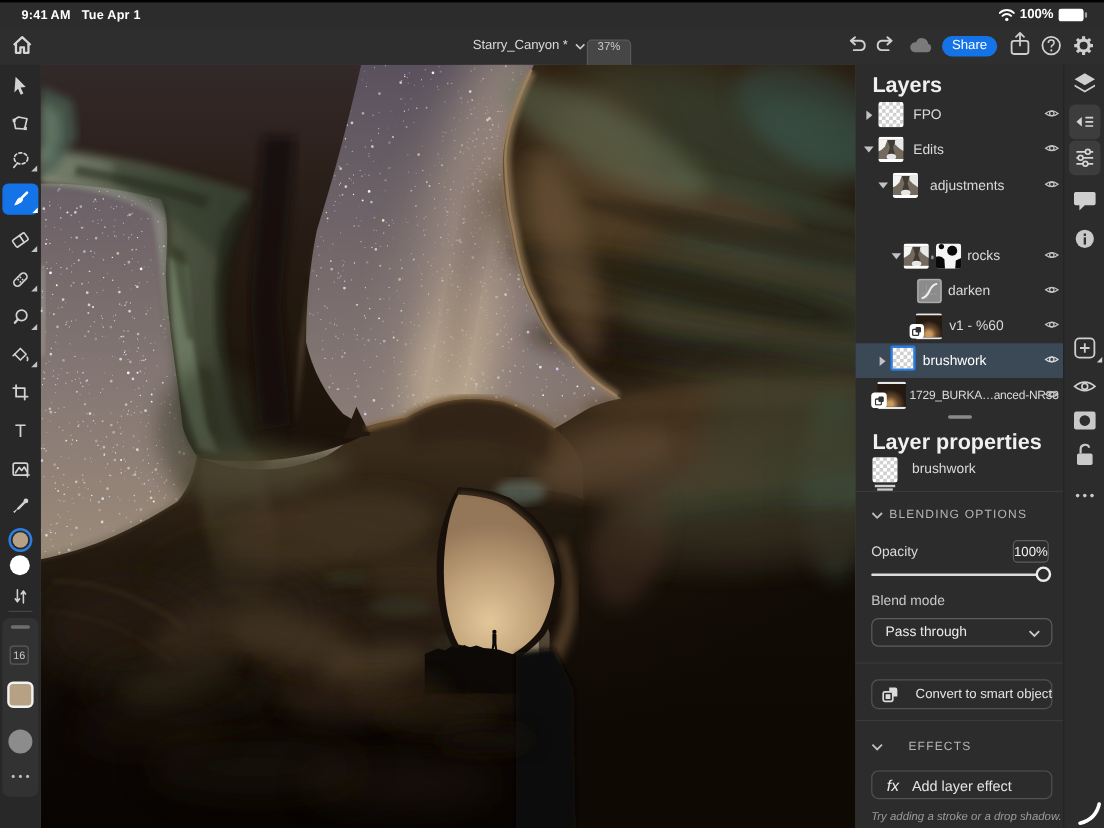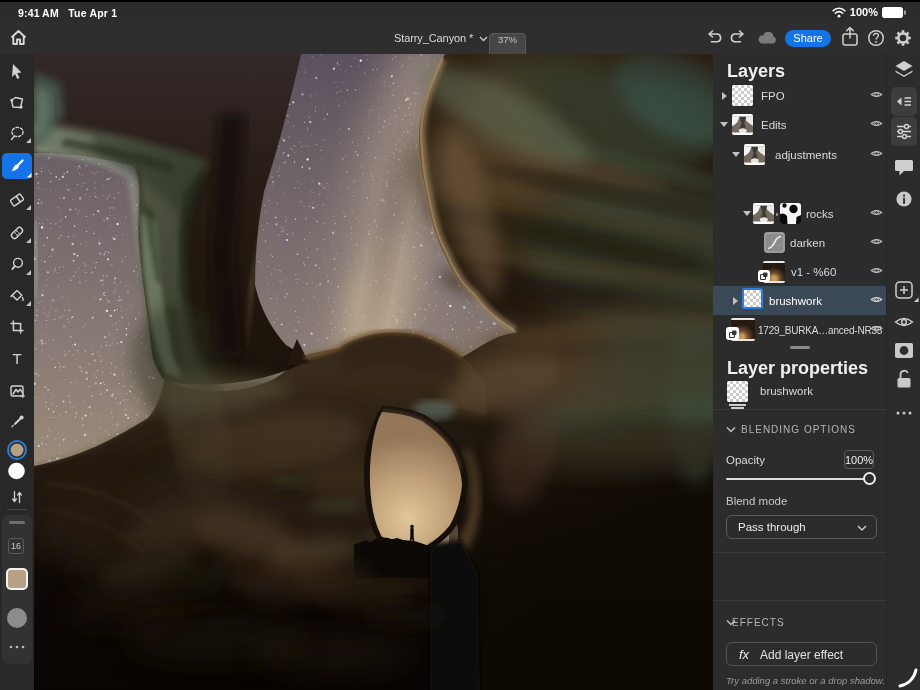--- a/index.html
+++ b/index.html
@@ -548,27 +548,35 @@
   <div style="position:absolute;left:13px;top:441px;color:#c9c9c9;font-size:11.5px">Blend mode</div>
   <div style="position:absolute;left:13px;top:461px;width:151px;height:24px;border:1px solid #5c5c5c;border-radius:6px">
     <span style="position:absolute;left:11px;top:5px;color:#ececec;font-size:11.5px">Pass through</span>
     <svg style="position:absolute;right:9px;top:9px" width="10" height="7" viewBox="0 0 10 7">
         <path d="M1 1 L5 5 L9 1" fill="none" stroke="#c9c9c9" stroke-width="1.5"></path>
       </svg>
   </div>
 
   <div class="dvd" style="top:498px"></div>
 
+  <div class="btn" style="top:512px">
+    <svg style="position:absolute;left:8px;top:5px" width="14" height="14" viewBox="0 0 14 14">
+        <rect x="1" y="4.5" width="8" height="8" rx="1.5" fill="none" stroke="#dcdcdc" stroke-width="1.4"></rect>
+        <path d="M6 1 H11 Q12.8 1 12.8 3 V8.5 H9 V4.5 H6 Z" fill="#dcdcdc"></path>
+        <rect x="3" y="6.5" width="4" height="4" fill="#dcdcdc"></rect>
+      </svg>
+    <span style="position:absolute;left:36px;top:6px;font-size:11px">Convert to smart object</span>
+  </div>
 
   <div class="dvd" style="top:546px"></div>
 
   <svg style="position:absolute;left:13px;top:565px" width="10" height="7" viewBox="0 0 10 7">
       <path d="M1 1.5 L5 5.5 L9 1.5" fill="none" stroke="#c0c0c0" stroke-width="1.5"></path>
     </svg>
-  <div class="sect" style="position:absolute;left:19px;top:563px">EFFECTS</div>
+  <div class="sect" style="position:absolute;left:44px;top:563px">EFFECTS</div>
 
   <div class="btn" style="top:588px;height:24px">
     <span style="position:absolute;left:12px;top:4px;font-style:italic;font-size:13px;color:#ececec">fx</span>
     <span style="position:absolute;left:33px;top:5px;font-size:12px">Add layer effect</span>
   </div>
 
   <div style="position:absolute;left:13px;top:621px;font-style:italic;font-size:9.5px;color:#9b9b9b;white-space:nowrap">Try adding a stroke or a drop shadow.</div>
 </div>
 
 <div id="rstrip">

